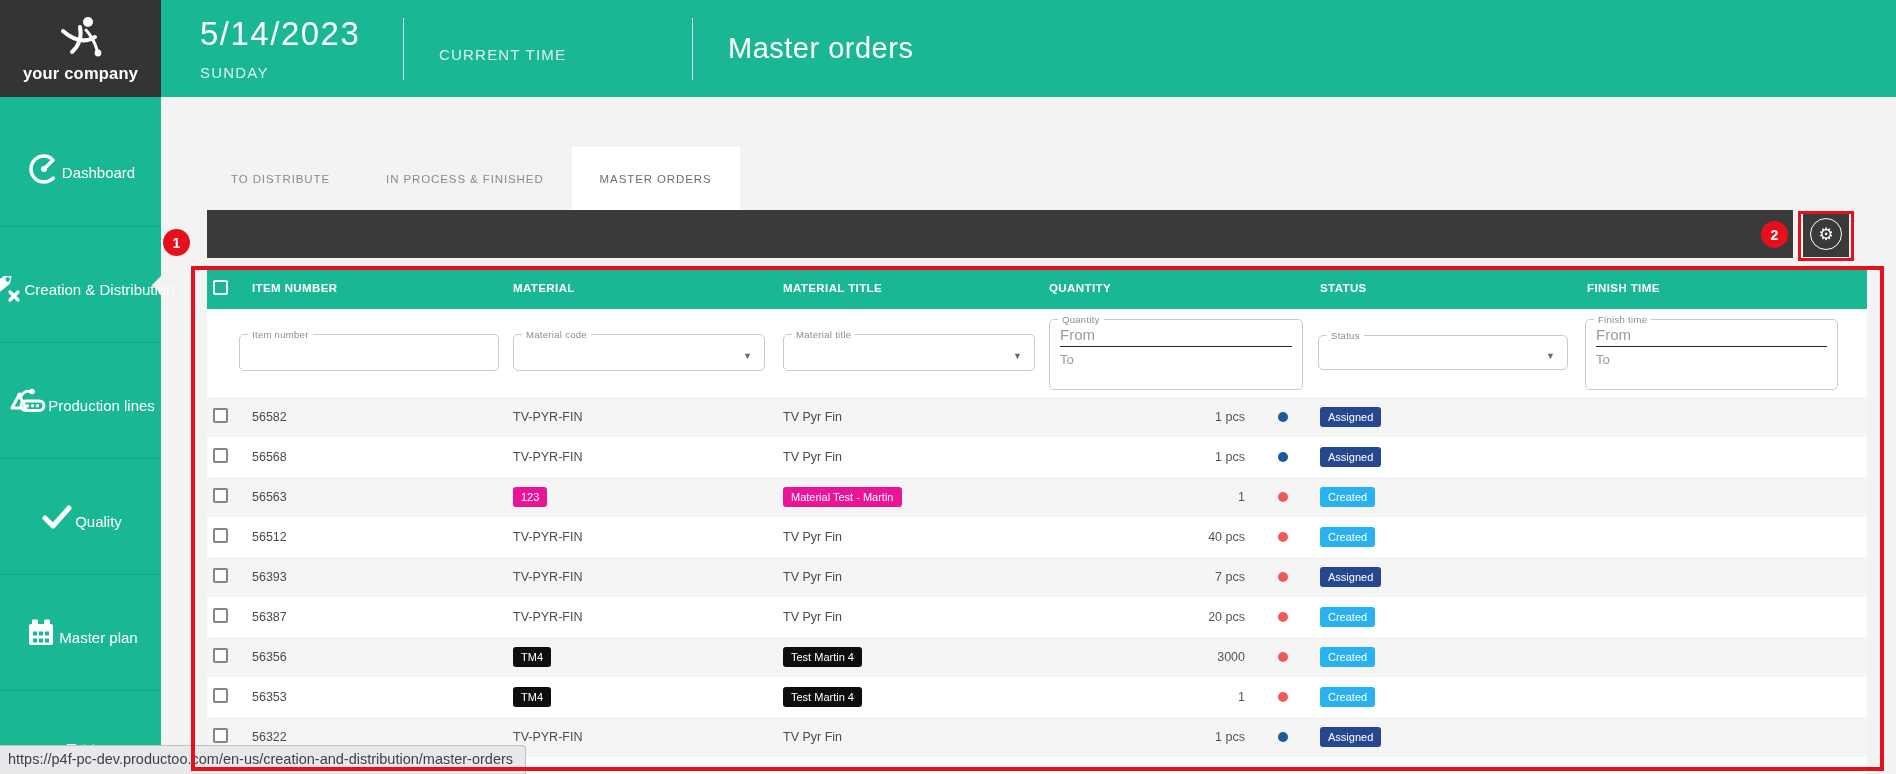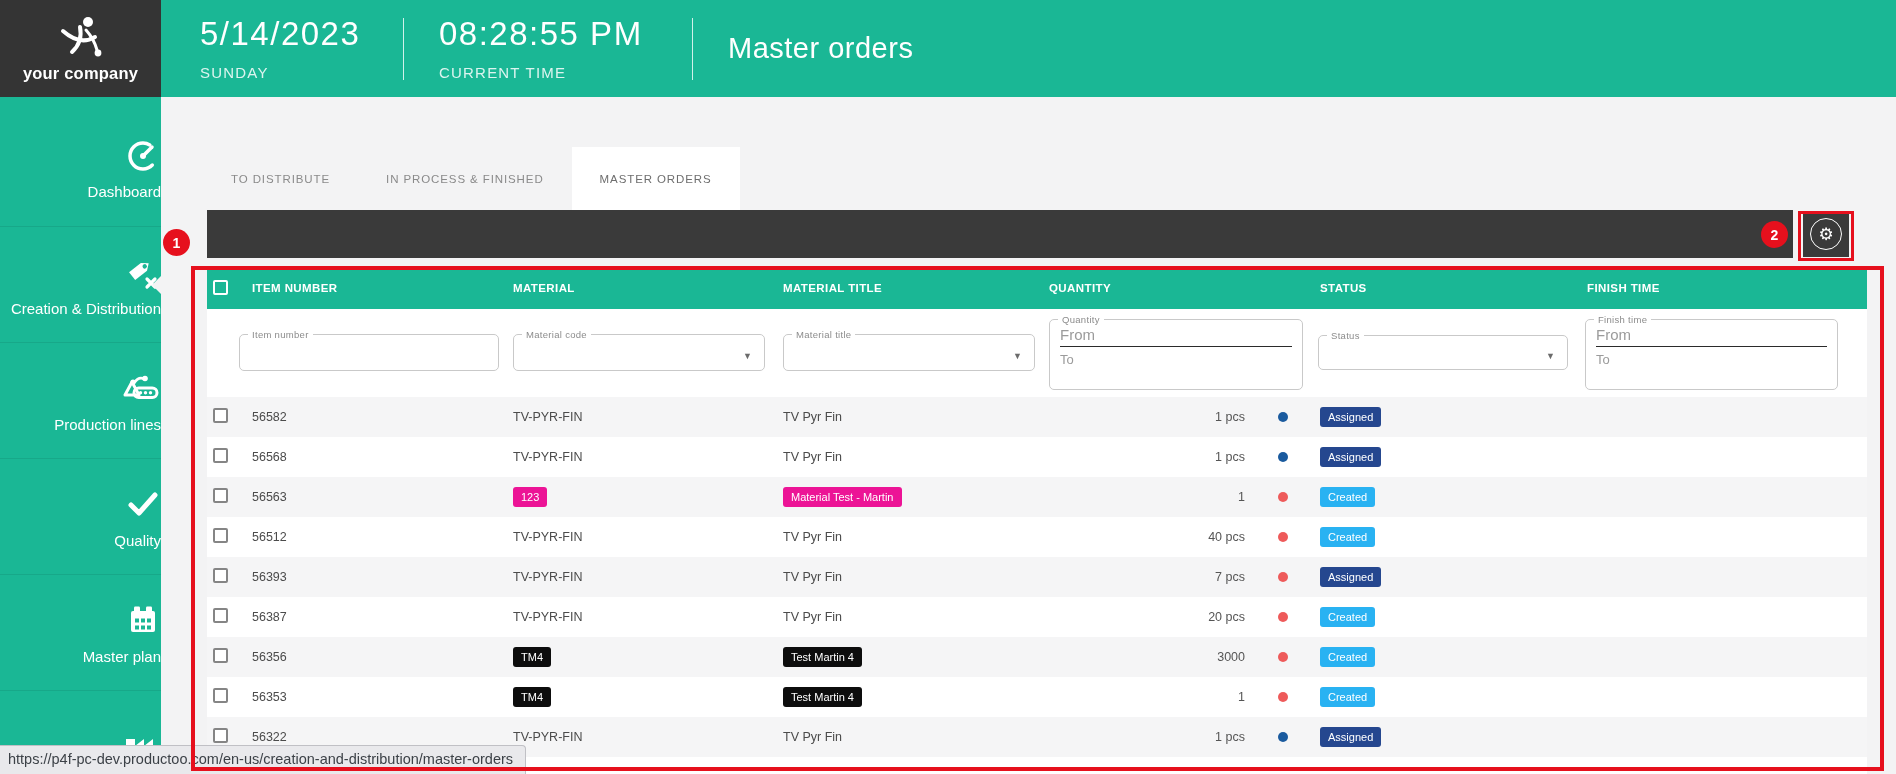--- a/index.html
+++ b/index.html
@@ -14,21 +14,21 @@
   .hblock{display:flex;flex-direction:column;justify-content:center}
   .hbig{font-size:33px;font-weight:300;letter-spacing:1.5px;line-height:36px;white-space:nowrap}
   .hsmall{font-size:15px;letter-spacing:1.2px;color:rgba(255,255,255,.85);margin-top:12px}
   .vsep{width:1px;height:62px;background:rgba(255,255,255,.8);margin:0 35px}
   .date-block{margin-left:39px;min-width:168px}
   .time-block{min-width:218px}
   .page-title{font-size:29px;font-weight:300;letter-spacing:.5px}
 
   
   .sidebar{position:absolute;left:0;top:97px;width:161px;bottom:0;background:var(--accent-teal);z-index:5;padding-top:13px}
-  .side-item{height:116px;position:relative;display:flex;flex-direction:column;align-items:flex-end;justify-content:center;color:#fff;cursor:pointer}
+  .side-item{height:116px;position:relative;display:flex;flex-direction:row;align-items:center;justify-content:center;color:#fff;cursor:pointer}
   .side-item + .side-item{border-top:1px solid rgba(0,0,0,.08)}
   .side-item .lbl{font-size:15px;margin-top:9px;white-space:nowrap}
   .side-item.active::after{content:"";position:absolute;right:0;top:50%;transform:translateY(-50%);width:0;height:0;border:9px solid transparent;border-right:9px solid #f3f3f4;border-left:none}
   .side-icon{height:38px;display:flex;align-items:center;justify-content:center}
 
   
   .content{position:absolute;left:161px;top:97px;right:0;bottom:0;background:#f3f3f4}
 
   .tabs{position:absolute;left:0;top:50px;height:63px;display:flex;padding-left:42px}
   .tab{display:flex;align-items:center;padding:0 28px;font-size:11.5px;letter-spacing:.9px;color:#8a8a8a;cursor:pointer;white-space:nowrap}
@@ -99,21 +99,20 @@
     <div class="logo-text">your company</div>
   </div>
 
   <div class="topbar">
     <div class="hblock date-block">
       <div class="hbig">5/14/2023</div>
       <div class="hsmall">SUNDAY</div>
     </div>
     <div class="vsep"></div>
     <div class="hblock time-block">
-      <div class="hbig">08:28:55 PM</div>
       <div class="hsmall">CURRENT TIME</div>
     </div>
     <div class="vsep"></div>
     <div class="page-title">Master orders</div>
   </div>
 
   <nav class="sidebar" id="sidebar">
       <div class="side-item">
     <span class="side-icon">
           <svg width="36" height="36" viewBox="0 0 36 36">

